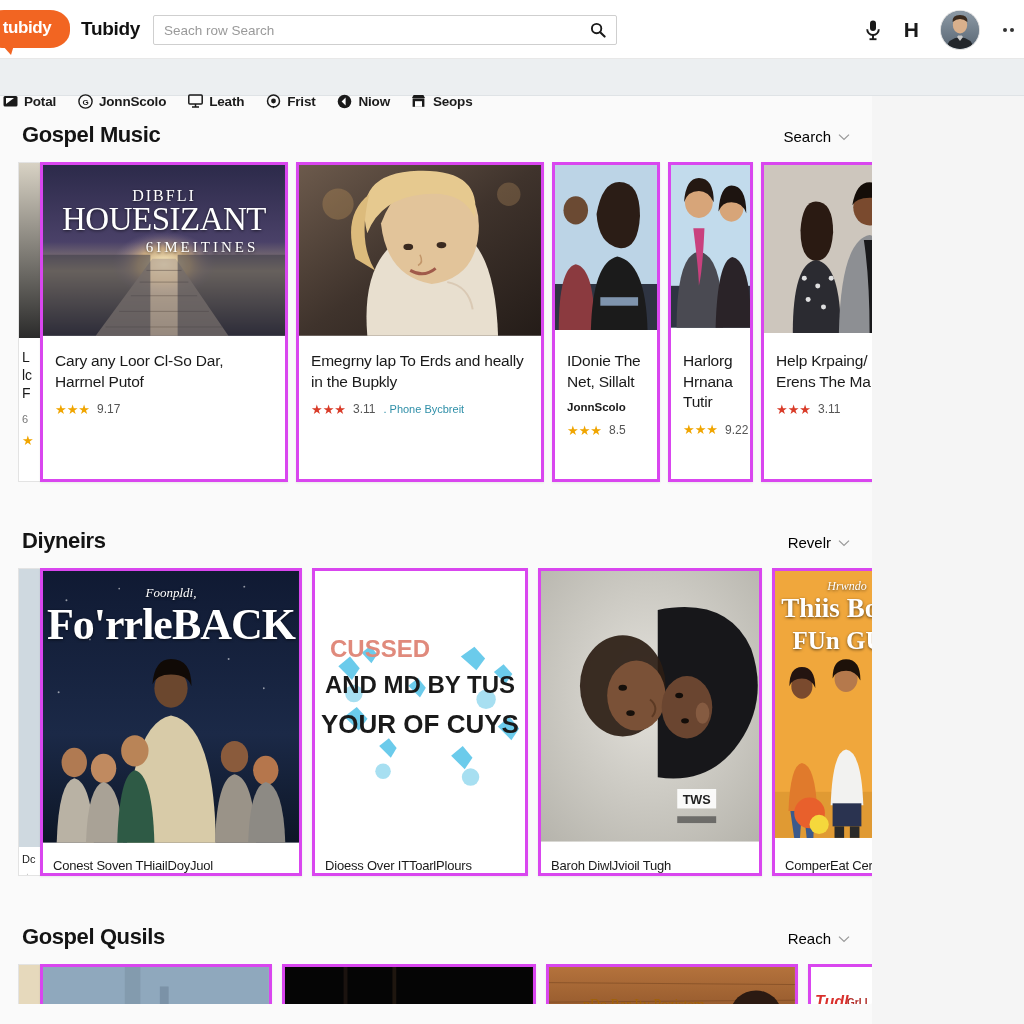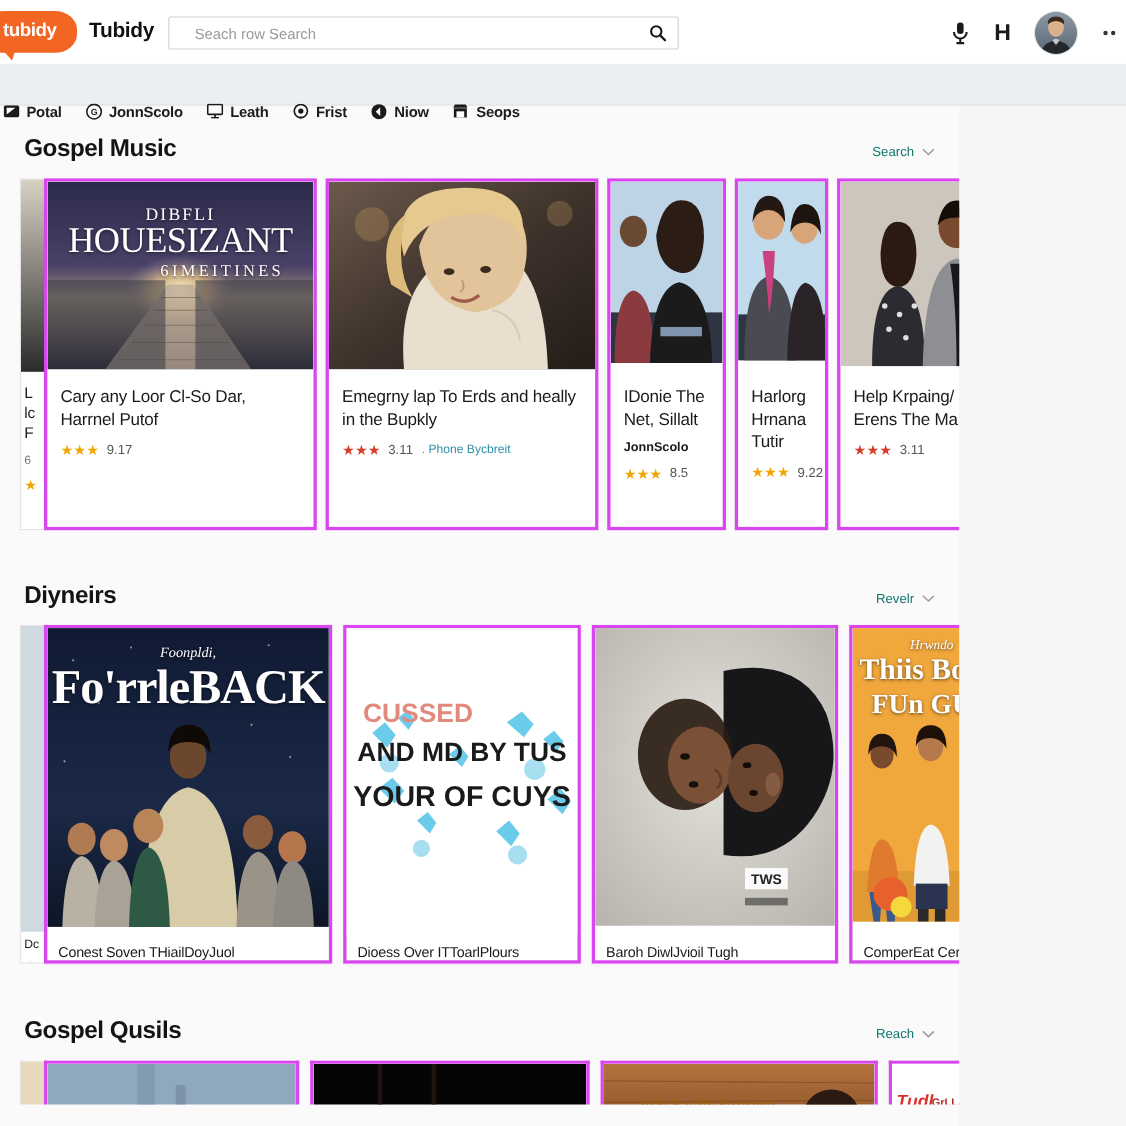--- a/index.html
+++ b/index.html
@@ -45,21 +45,21 @@
   .logo-word {
     margin-left: 11px; font-size: 19px; font-weight: bold;
     color: #111; letter-spacing: -0.3px;
   }
 
   .search-box {
     position: absolute; left: 153px; top: 15px;
     width: 464px; height: 30px;
     border: 1px solid #cfcfcf; border-radius: 2px;
     background: #fff;
-    display: flex; align-items: center; padding-left: 13px;
+    display: flex; align-items: center;
   }
   .search-input {
     flex: 1; border: none; outline: none;
     font-family: "Liberation Sans", sans-serif;
     font-size: 13.5px; color: #888;
     padding-left: 10px; background: transparent;
   }
   .search-input::placeholder { color: #9a9a9a; }
   .search-btn {
     width: 36px; height: 28px; background: transparent; border: none;
@@ -109,21 +109,21 @@
     padding: 0 0 0 0;
   }
   .section-head {
     display: flex; align-items: baseline; justify-content: space-between;
     padding: 26px 22px 14px 22px;
   }
   .section-title {
     font-size: 22px; font-weight: bold; color: #141414; letter-spacing: -0.4px;
   }
   .section-action { display: flex; align-items: center; gap: 7px; cursor: pointer; }
-  .section-action-label { font-size: 12px; color: #0f766e; }
+  .section-action-label { font-size: 15px; color: #000000; }
   .chev { font-size: 12px; color: #8a8a8a; }
 
   
   .row {
     position: relative;
     display: flex; align-items: flex-start;
     padding-left: 18px;
     overflow: hidden;
     height: 340px;
   }

